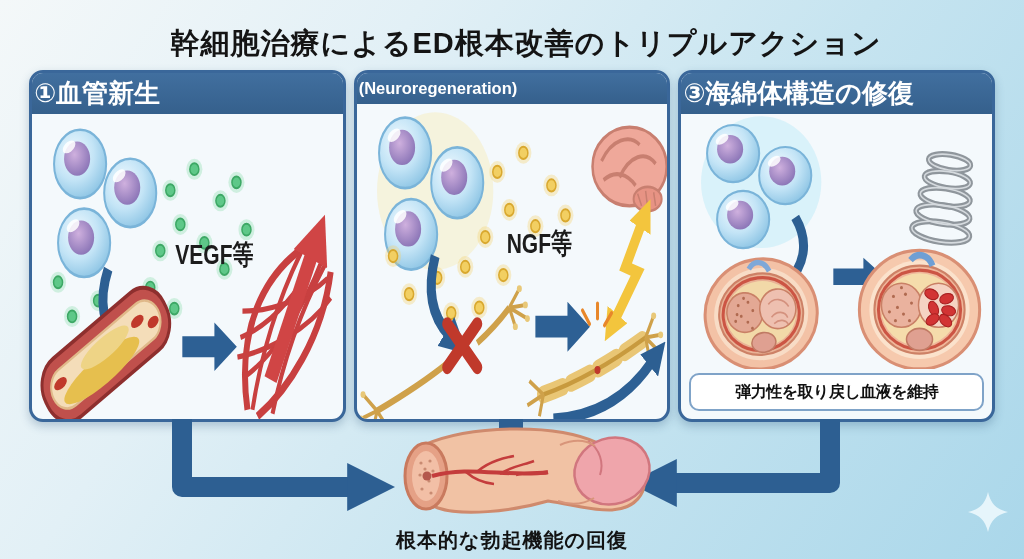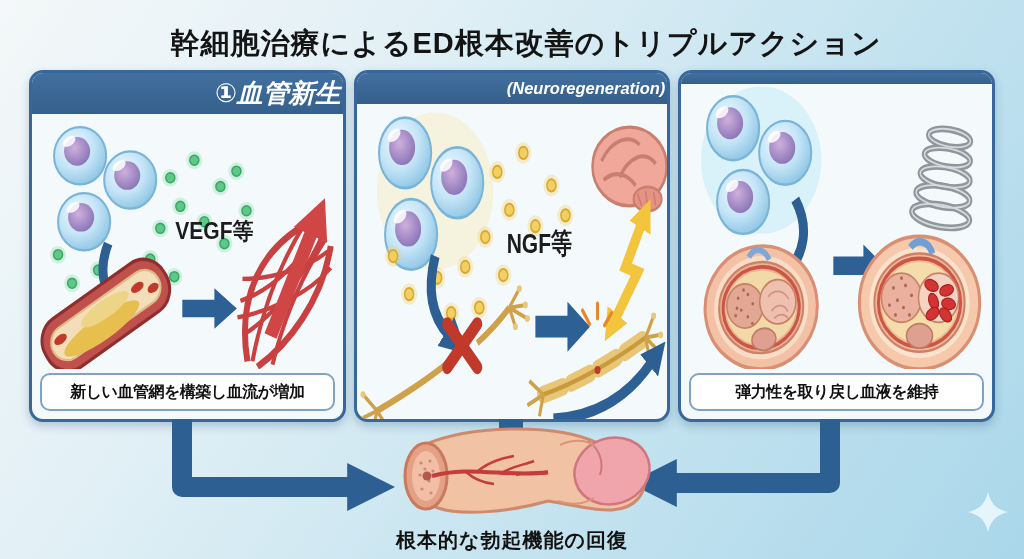--- a/index.html
+++ b/index.html
@@ -17,21 +17,21 @@
     position:absolute;top:70px;left:29px;width:966px;height:352px;
     display:flex;gap:8px;
   }
   .panel{
     flex:1;display:flex;flex-direction:column;
     background:#f4f9fc;border:3px solid #3a679a;border-radius:14px;
     box-shadow:0 4px 10px rgba(40,80,120,0.28);overflow:hidden;
   }
   .panel-header{
     background:linear-gradient(180deg,#416f9f 0%,#35608c 100%);
-    color:#fff;text-align:right;padding:5px 2px 6px 2px;font-style:italic;
+    color:#fff;text-align:left;padding:5px 2px 6px 2px;
   }
   .panel-header .jp{font-size:26px;font-weight:800;line-height:30px;}
   .panel-header .en{font-size:16.5px;font-weight:700;line-height:20px;}
   .panel-art{flex:1;position:relative;}
   .panel-art svg{position:absolute;inset:0;width:100%;height:100%;}
   .panel-caption{
     margin:4px 8px 8px 8px;height:34px;line-height:34px;
     background:#ffffff;border:2px solid #7fa3c8;border-radius:10px;
     text-align:center;font-weight:800;color:#111;font-size:16px;
     white-space:nowrap;letter-spacing:-0.5px;
@@ -140,21 +140,20 @@
             <path d="M212,200 C240,185 270,150 290,110" stroke-width="4"></path>
             <path d="M208,170 C240,160 272,132 288,100" stroke-width="4"></path>
             <path d="M220,225 C228,185 245,140 272,100" stroke-width="4"></path>
             <path d="M240,228 C250,190 268,150 292,115" stroke-width="4"></path>
             <path d="M205,185 C235,180 275,165 298,140" stroke-width="4"></path>
             <path d="M210,150 C240,150 275,140 295,125" stroke-width="4"></path>
           </g>
           <path d="M238,202 L280,105" fill="none" stroke="#d04545" stroke-width="13" marker-end="url(#mR)"></path>
         </svg>
       </div>
-      <div class="panel-caption">新しい血管網を構築し血流が増加</div>
     </section>
 
     <section class="panel">
       <header class="panel-header">
         <div class="en">(Neuroregeneration)</div>
       </header>
       <div class="panel-art">
         <svg viewBox="0 0 310 232" preserveAspectRatio="none">
           <circle cx="78" cy="64" r="58" fill="rgba(250,228,150,0.30)"></circle>
           <g>
@@ -222,20 +221,21 @@
             <circle cx="292" cy="188" r="2.5" fill="#e8c878" stroke="none"></circle>
               <circle cx="301" cy="182" r="2.5" fill="#e8c878" stroke="none"></circle>
           </g>
           <path d="M196,232 C240,230 272,214 294,190" fill="none" stroke="#2d6094" stroke-width="8" marker-end="url(#mB)"></path>
         </svg>
       </div>
     </section>
 
     <section class="panel">
       <header class="panel-header">
+        <div class="jp">③海綿体構造の修復</div>
       </header>
       <div class="panel-art">
         <svg viewBox="0 0 310 232" preserveAspectRatio="none">
           <circle cx="80" cy="62" r="60" fill="rgba(165,230,246,0.35)"></circle>
           <g>
             <use href="#cell" x="52" y="36"></use>
               <use href="#cell" x="104" y="56"></use>
               <use href="#cell" x="62" y="96"></use>
           </g>
           <path d="M 114 94 C 128 116, 124 138, 104 156" fill="none" stroke="#2d5f92" stroke-width="9" marker-end="url(#mB)"></path>

